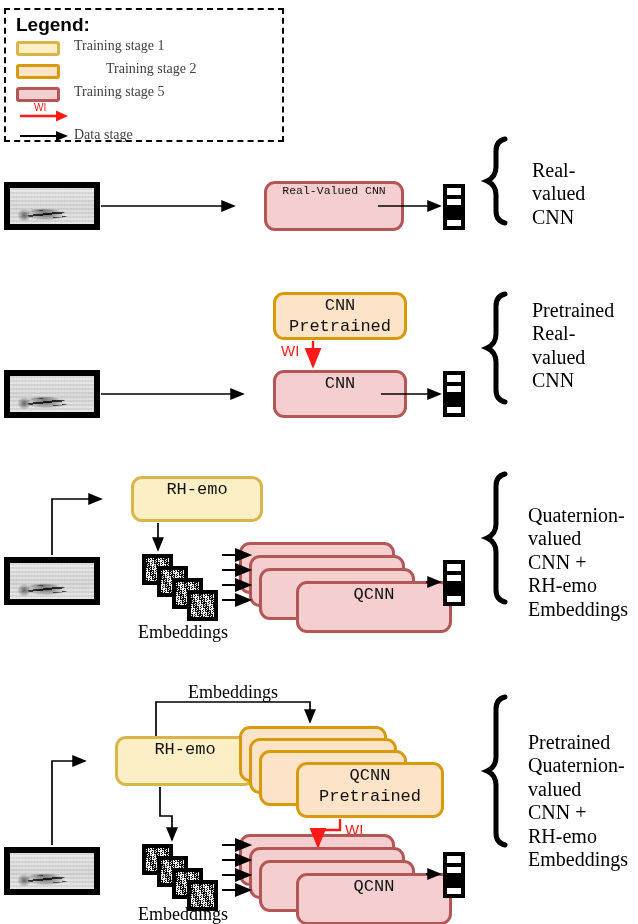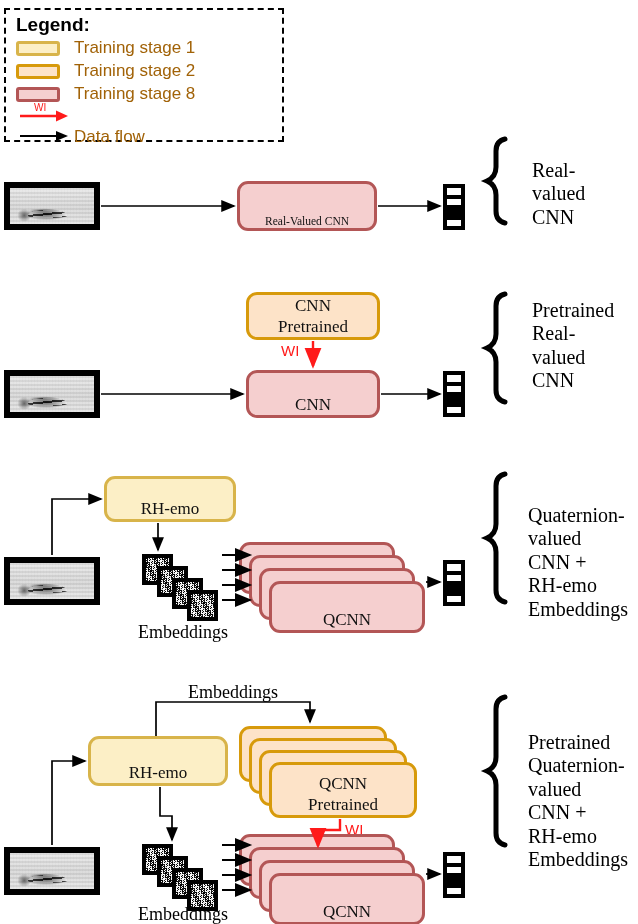--- a/index.html
+++ b/index.html
@@ -50,24 +50,24 @@
   .legend-swatch {
     width: 44px;
     height: 15px;
     border-radius: 3px;
     box-sizing: border-box;
     margin-right: 0px;
   }
   .legend-label {
     position: absolute;
     left: 68px;
-    font-size: 17px;
-    color: #a16207;
+    font-size: 14px;
+    color: #404040;
     white-space: nowrap;
-    font-family: Liberation Sans, sans-serif;
+    font-family: Liberation Serif, serif;
   }
   .legend-arrow-wrap {
     position: absolute;
     left: 12px;
     width: 52px;
     height: 18px;
   }
   .wi-mini-label {
     position: absolute;
     left: 16px;
@@ -80,26 +80,27 @@
   
   .node {
     position: absolute;
     box-sizing: border-box;
     border-radius: 11px;
     border-width: 3px;
     border-style: solid;
     display: flex;
     flex-direction: column;
     align-items: center;
-    justify-content: flex-end;
+    justify-content: flex-start;
     text-align: center;
     font-size: 17px;
     color: #111;
     line-height: 1.25;
-    font-family: Liberation Serif, serif;
+    font-family: Liberation Mono, monospace;
+    margin-left: 27px;
   }
   .node.small-text { font-size: 11.5px; }
 
   .stack-layer {
     position: absolute;
     box-sizing: border-box;
     border-radius: 11px;
     border-width: 3px;
     border-style: solid;
   }
@@ -196,42 +197,42 @@
     <div id="legend-title">Legend:</div>
 
     <div class="legend-row" style="top:28px;">
       <div class="legend-swatch" style="background:#FCEFC6;border:3px solid #D8B44A;"></div>
     </div>
     <div class="legend-label" style="top:28px;">Training stage 1</div>
 
     <div class="legend-row" style="top:51px;">
       <div class="legend-swatch" style="background:#FDE3C8;border:3px solid #D79A0B;"></div>
     </div>
-    <div class="legend-label" style="top:51px;">Training stage 2</div>
+    <div class="legend-label" style="top:51px;margin-left:32px;">Training stage 2</div>
 
     <div class="legend-row" style="top:74px;">
       <div class="legend-swatch" style="background:#F5CFCF;border:3px solid #B35656;"></div>
     </div>
-    <div class="legend-label" style="top:74px;">Training stage 8</div>
+    <div class="legend-label" style="top:74px;">Training stage 5</div>
 
     <div class="legend-arrow-wrap" style="top:97px;">
       <div class="wi-mini-label">WI</div>
       <svg width="52" height="18" viewBox="0 0 52 18">
         <line x1="2" y1="9" x2="40" y2="9" stroke="#FF1A1A" stroke-width="2.4"></line>
         <polygon points="38,3.5 50,9 38,14.5" fill="#FF1A1A"></polygon>
       </svg>
     </div>
 
     <div class="legend-arrow-wrap" style="top:117px;">
       <svg width="52" height="18" viewBox="0 0 52 18">
         <line x1="2" y1="9" x2="40" y2="9" stroke="#000" stroke-width="1.8"></line>
         <polygon points="38,4 50,9 38,14" fill="#000"></polygon>
       </svg>
     </div>
-    <div class="legend-label" style="top:117px;">Data flow</div>
+    <div class="legend-label" style="top:117px;">Data stage</div>
   </div>
 
   <div class="spectrogram" style="left:4px; top:178px; width:96px; height:48px;">
     <div class="spec-bands"></div>
   </div>
 
   <div class="node small-text" style="left:237px; top:177px; width:140px; height:50px; background:#F5CFCF; border-color:#B35656;">
     <span>Real-Valued CNN</span>
   </div>
 

